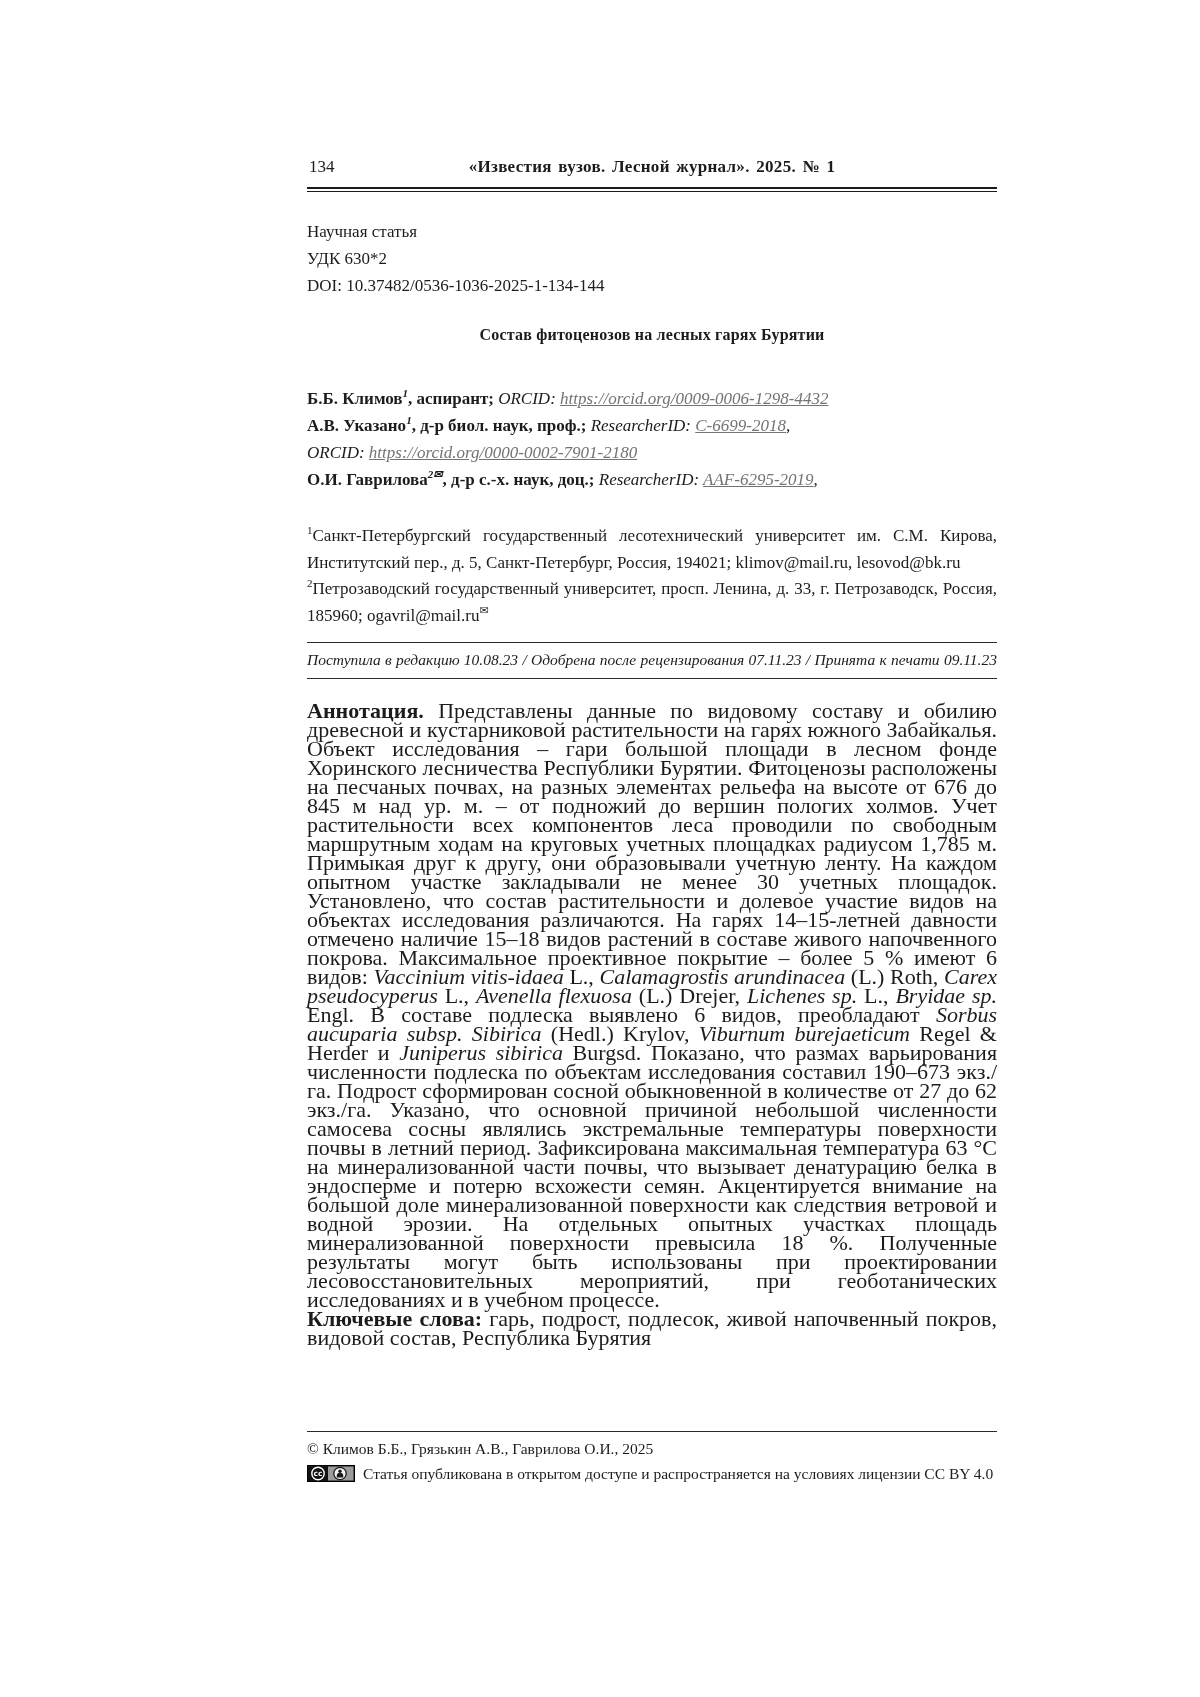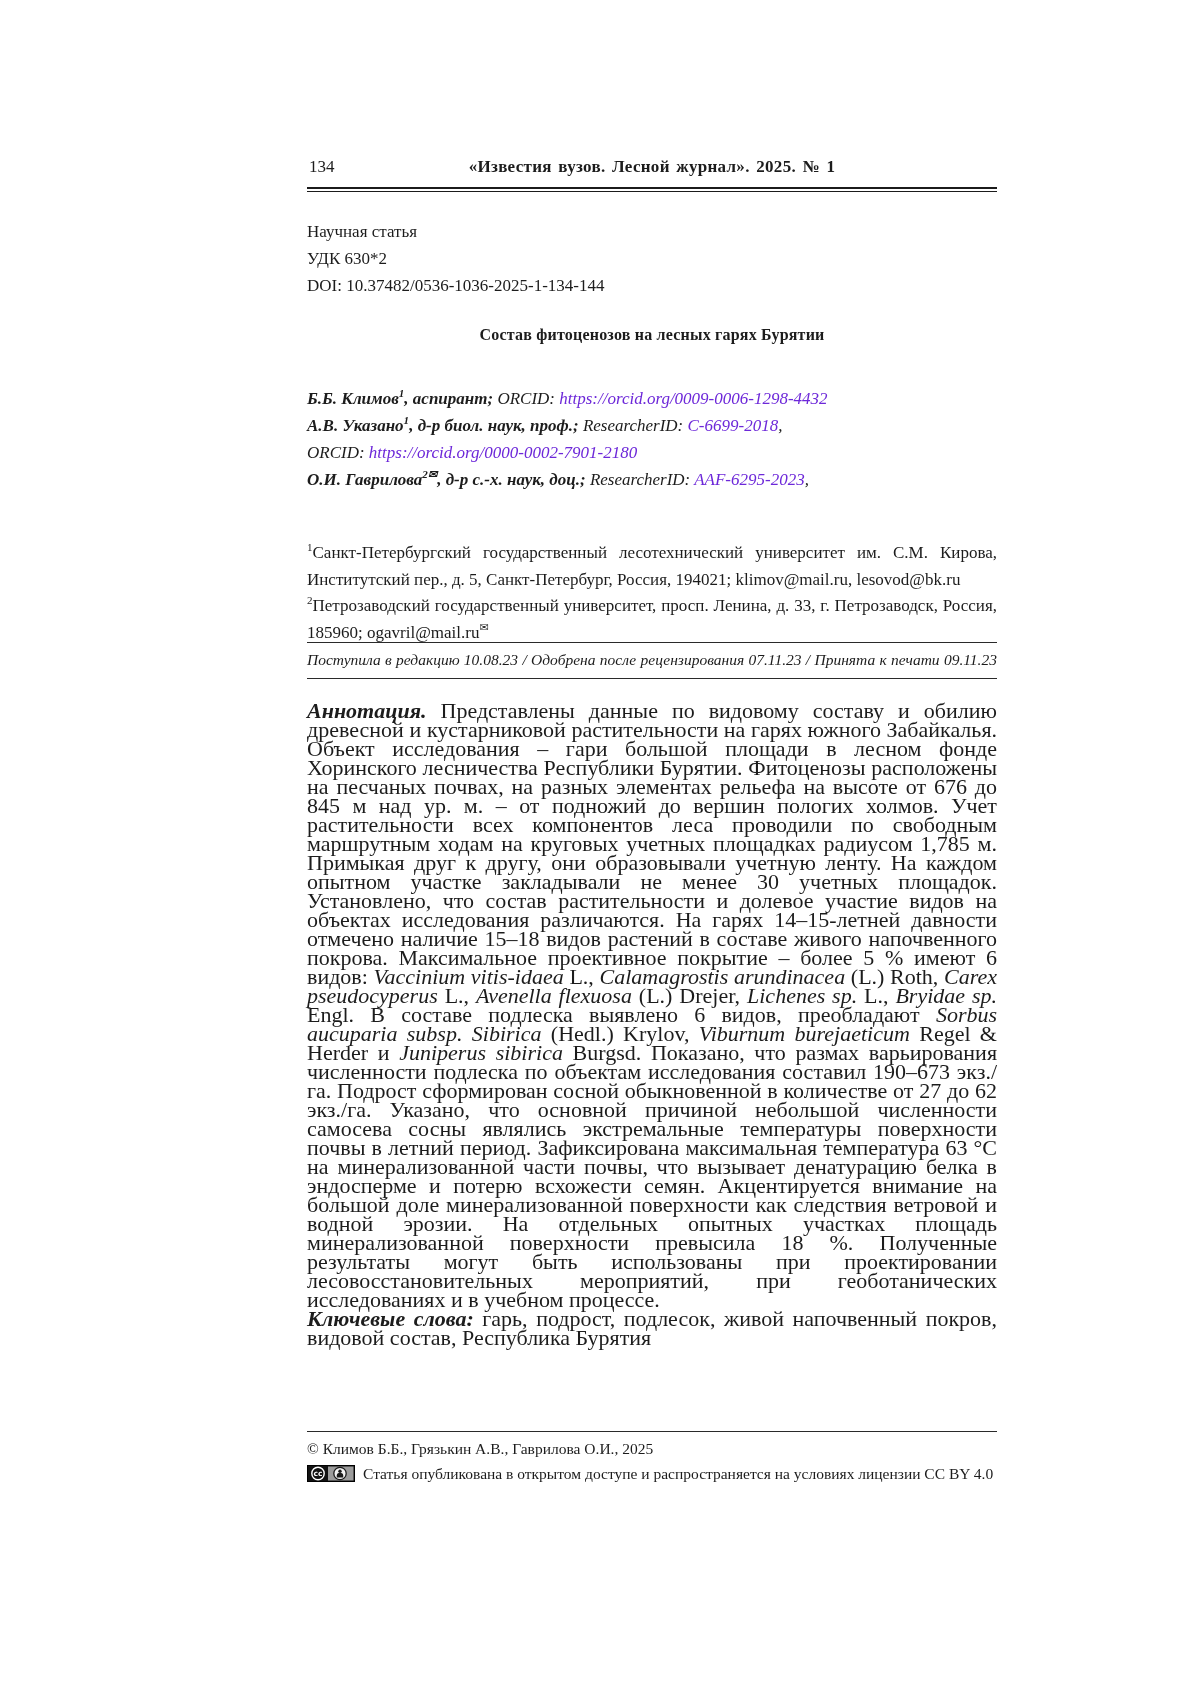--- a/index.html
+++ b/index.html
@@ -22,45 +22,45 @@
   .s-meta{top:218px;font-size:17px;line-height:27px;}
 
   
   .s-title{top:326px;text-align:center;font-size:16px;font-weight:bold;margin:0;letter-spacing:.2px;}
 
   
   .s-authors{top:385px;font-size:17px;line-height:27px;}
   .author-line{white-space:nowrap;}
 
   
-  .s-affils{top:540px;font-size:17px;line-height:26.5px;}
+  .s-affils{top:523px;font-size:17px;line-height:26.5px;}
   .s-affils p{margin:0;text-align:justify;}
 
   
   .s-dates{top:642px;}
   .thin-rule{border-top:1.5px solid #2a2a2a;height:0;}
   .dates-text{
     font-size:15.5px;font-style:italic;line-height:20px;
     padding:7px 0 8px 0;text-align:justify;text-align-last:justify;
   }
 
   
   .s-abstract{top:701px;font-size:22px;line-height:19px;}
   .s-abstract p{margin:0;text-align:justify;}
 
   
   .s-footer{top:1431px;font-size:15.5px;line-height:21px;}
   .copyright{margin-top:6px;}
   .license-row{margin-top:4px;display:flex;align-items:center;gap:8px;text-align:center;}
   .cc-badge{flex:0 0 auto;display:block;}
   .run-i{font-style:italic;}
-  .run-bi{font-weight:bold;font-style:italic;}
+  .run-bi{font-weight:bold;}
   .run-sup{vertical-align:super;font-size:0.65em;line-height:0;}
   .run-bisup{font-weight:bold;font-style:italic;vertical-align:super;font-size:0.65em;line-height:0;}
-  .run-link{color:#6d28d9;font-style:italic;cursor:pointer;}
+  .run-link{color:#737373;font-style:italic;text-decoration:underline;cursor:pointer;}
 </style>
 </head>
 <body>
 
 <div class="page">
   <div class="content">
 
     <div class="abs s-header">
       <span class="page-num">134</span>
       <span class="journal-line">«Известия вузов. Лесной журнал». 2025. № 1</span>
@@ -72,21 +72,21 @@
       <div>УДК 630*2</div>
       <div>DOI: 10.37482/0536-1036-2025-1-134-144</div>
     </div>
 
     <h1 class="abs s-title">Состав фитоценозов на лесных гарях Бурятии</h1>
 
     <div class="abs s-authors">
       <div class="author-line"><span class="run-bi">Б.Б. Климов</span><span class="run-bisup">1</span><span class="run-bi">, аспирант; </span><span class="run-i">ORCID: </span><span class="run-link">https://orcid.org/0009-0006-1298-4432</span></div>
       <div class="author-line"><span class="run-bi">А.В. Указано</span><span class="run-bisup">1</span><span class="run-bi">, д-р биол. наук, проф.; </span><span class="run-i">ResearcherID: </span><span class="run-link">C-6699-2018</span><span class="run-i">,</span></div>
       <div class="author-line"><span class="run-i">ORCID: </span><span class="run-link">https://orcid.org/0000-0002-7901-2180</span></div>
-      <div class="author-line"><span class="run-bi">О.И. Гаврилова</span><span class="run-bisup">2✉</span><span class="run-bi">, д-р с.-х. наук, доц.; </span><span class="run-i">ResearcherID: </span><span class="run-link">AAF-6295-2023</span><span class="run-i">,</span></div>
+      <div class="author-line"><span class="run-bi">О.И. Гаврилова</span><span class="run-bisup">2✉</span><span class="run-bi">, д-р с.-х. наук, доц.; </span><span class="run-i">ResearcherID: </span><span class="run-link">AAF-6295-2019</span><span class="run-i">,</span></div>
     </div>
 
     <div class="abs s-affils">
       <p><span class="run-sup">1</span><span>Санкт-Петербургский государственный лесотехнический университет им. С.М. Кирова, Институтский пер., д. 5, Санкт-Петербург, Россия, 194021; klimov@mail.ru, lesovod@bk.ru</span></p>
       <p><span class="run-sup">2</span><span>Петрозаводский государственный университет, просп. Ленина, д. 33, г. Петрозаводск, Россия, 185960; ogavril@mail.ru</span><span class="run-sup">✉</span></p>
     </div>
 
     <div class="abs s-dates">
       <div class="thin-rule"></div>
       <div class="dates-text">Поступила в редакцию 10.08.23 / Одобрена после рецензирования 07.11.23 / Принята к печати 09.11.23</div>

